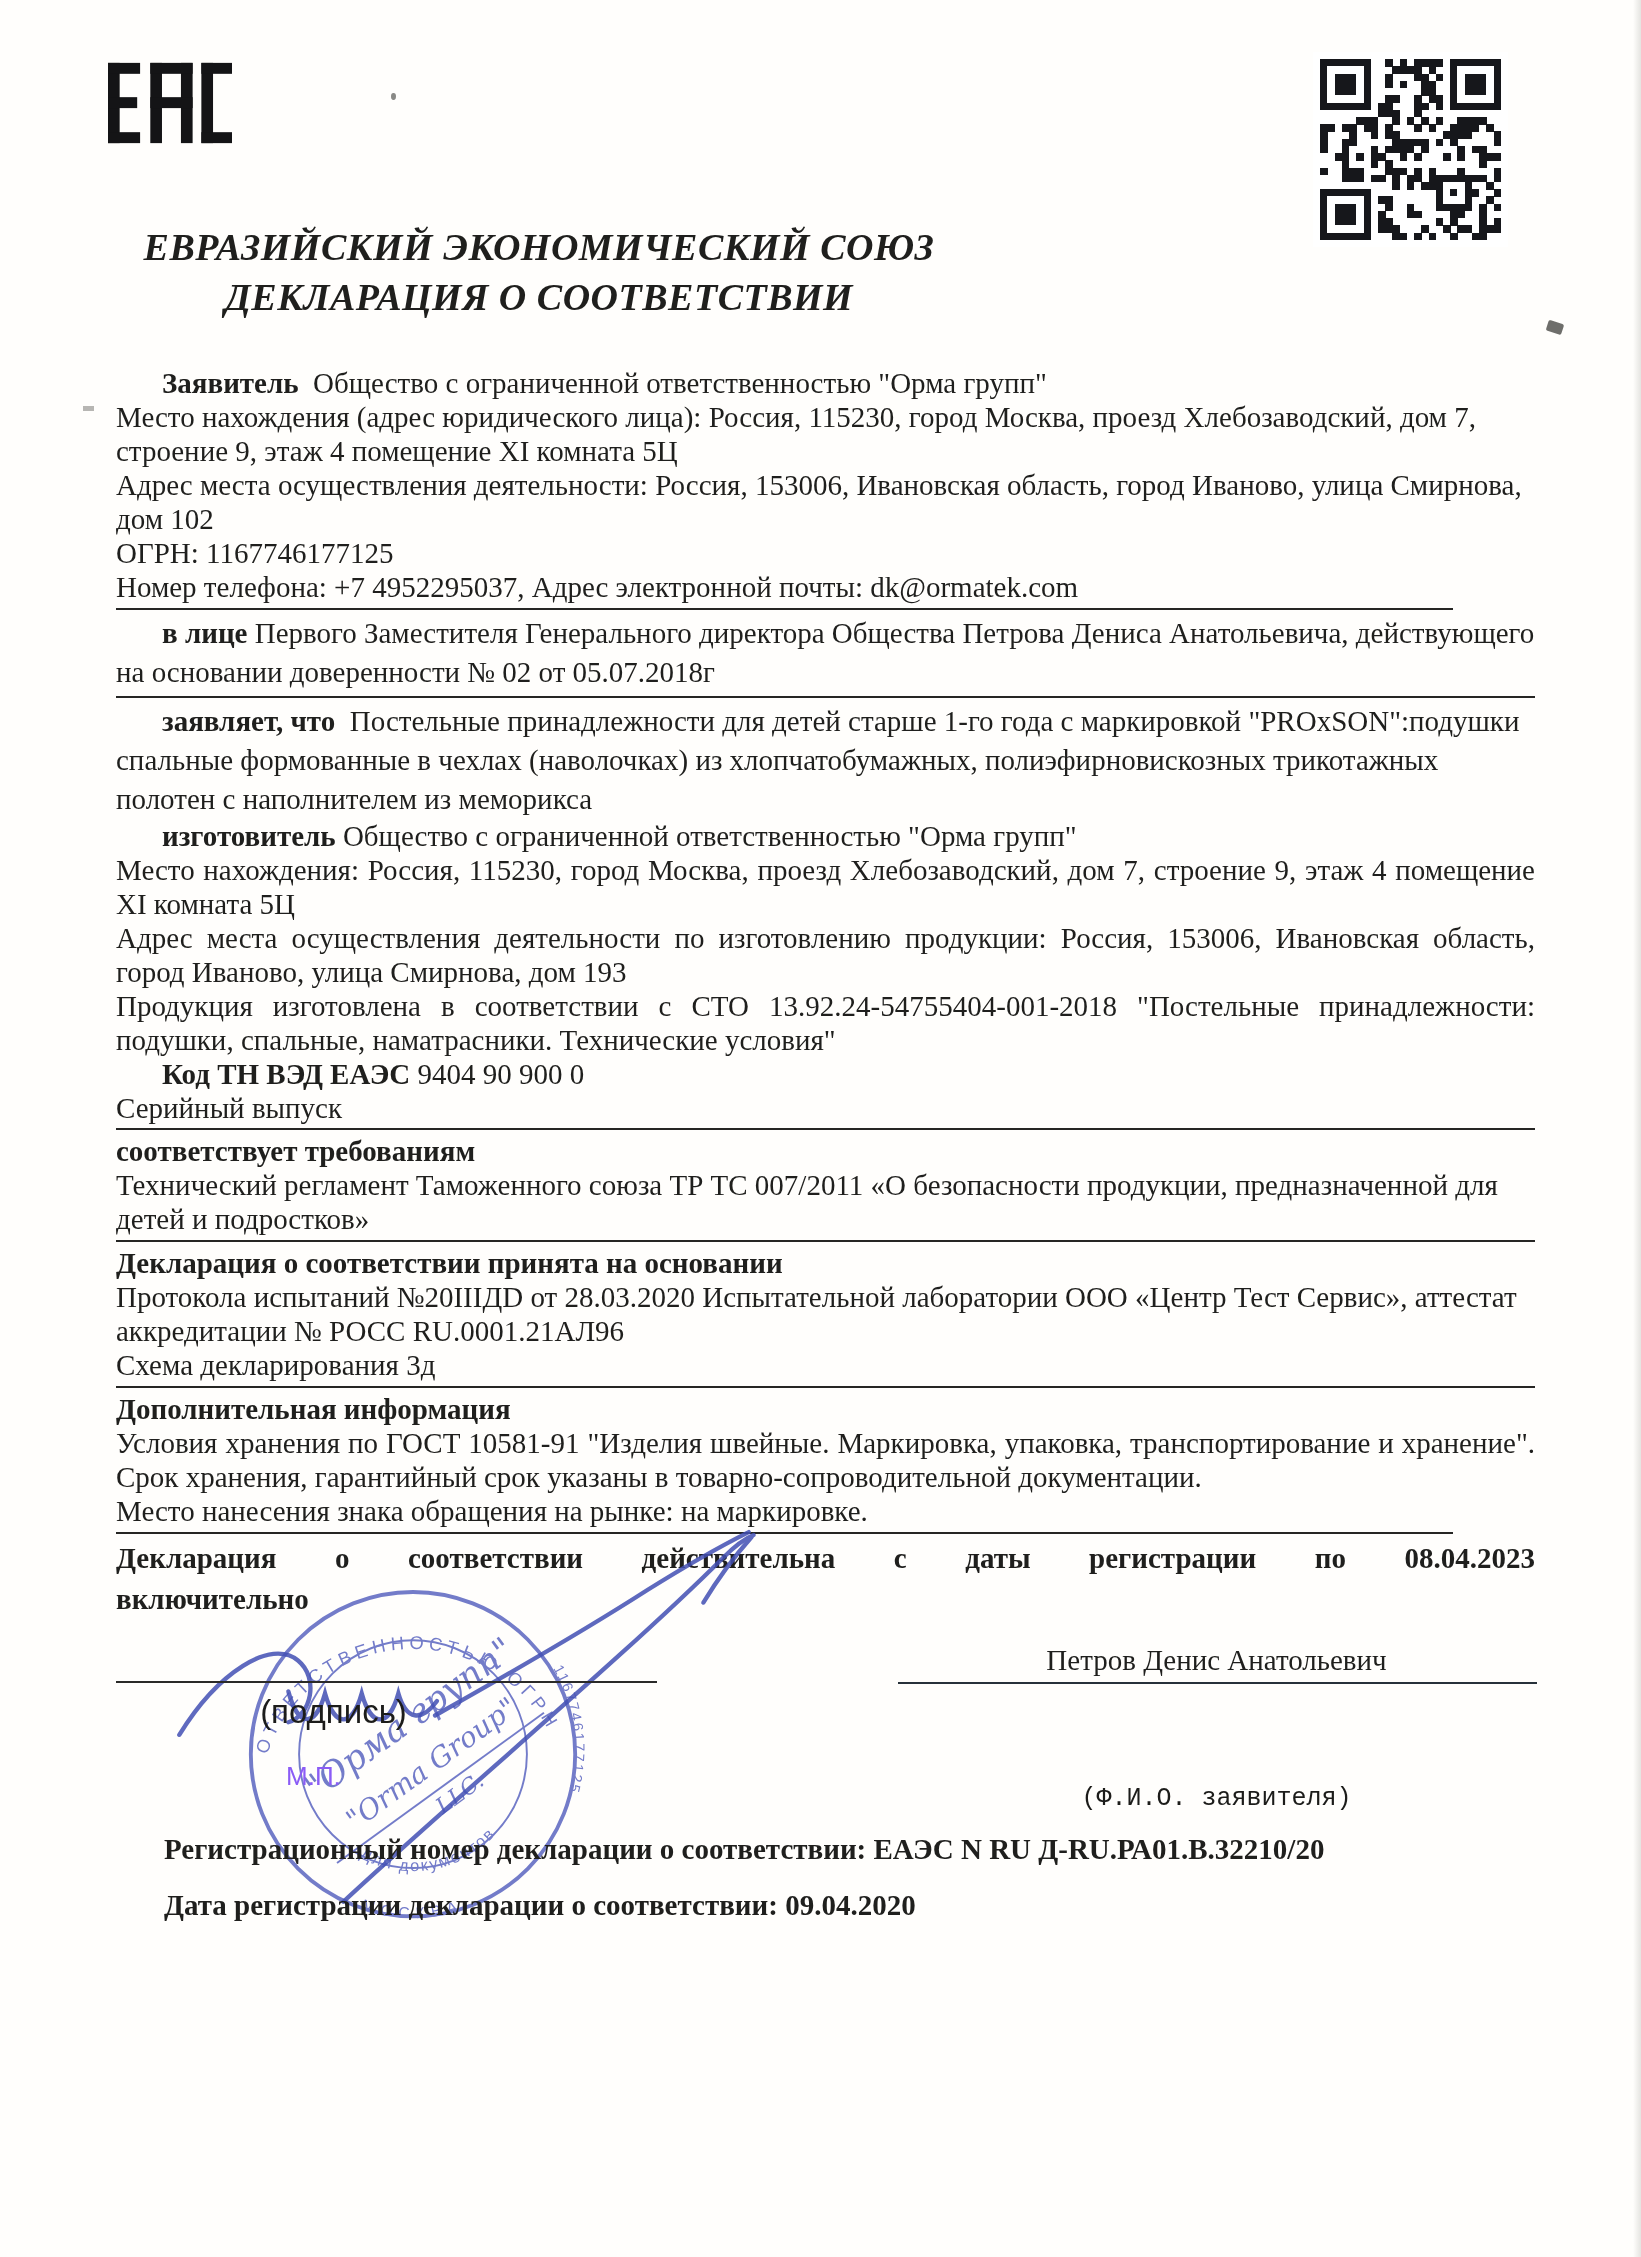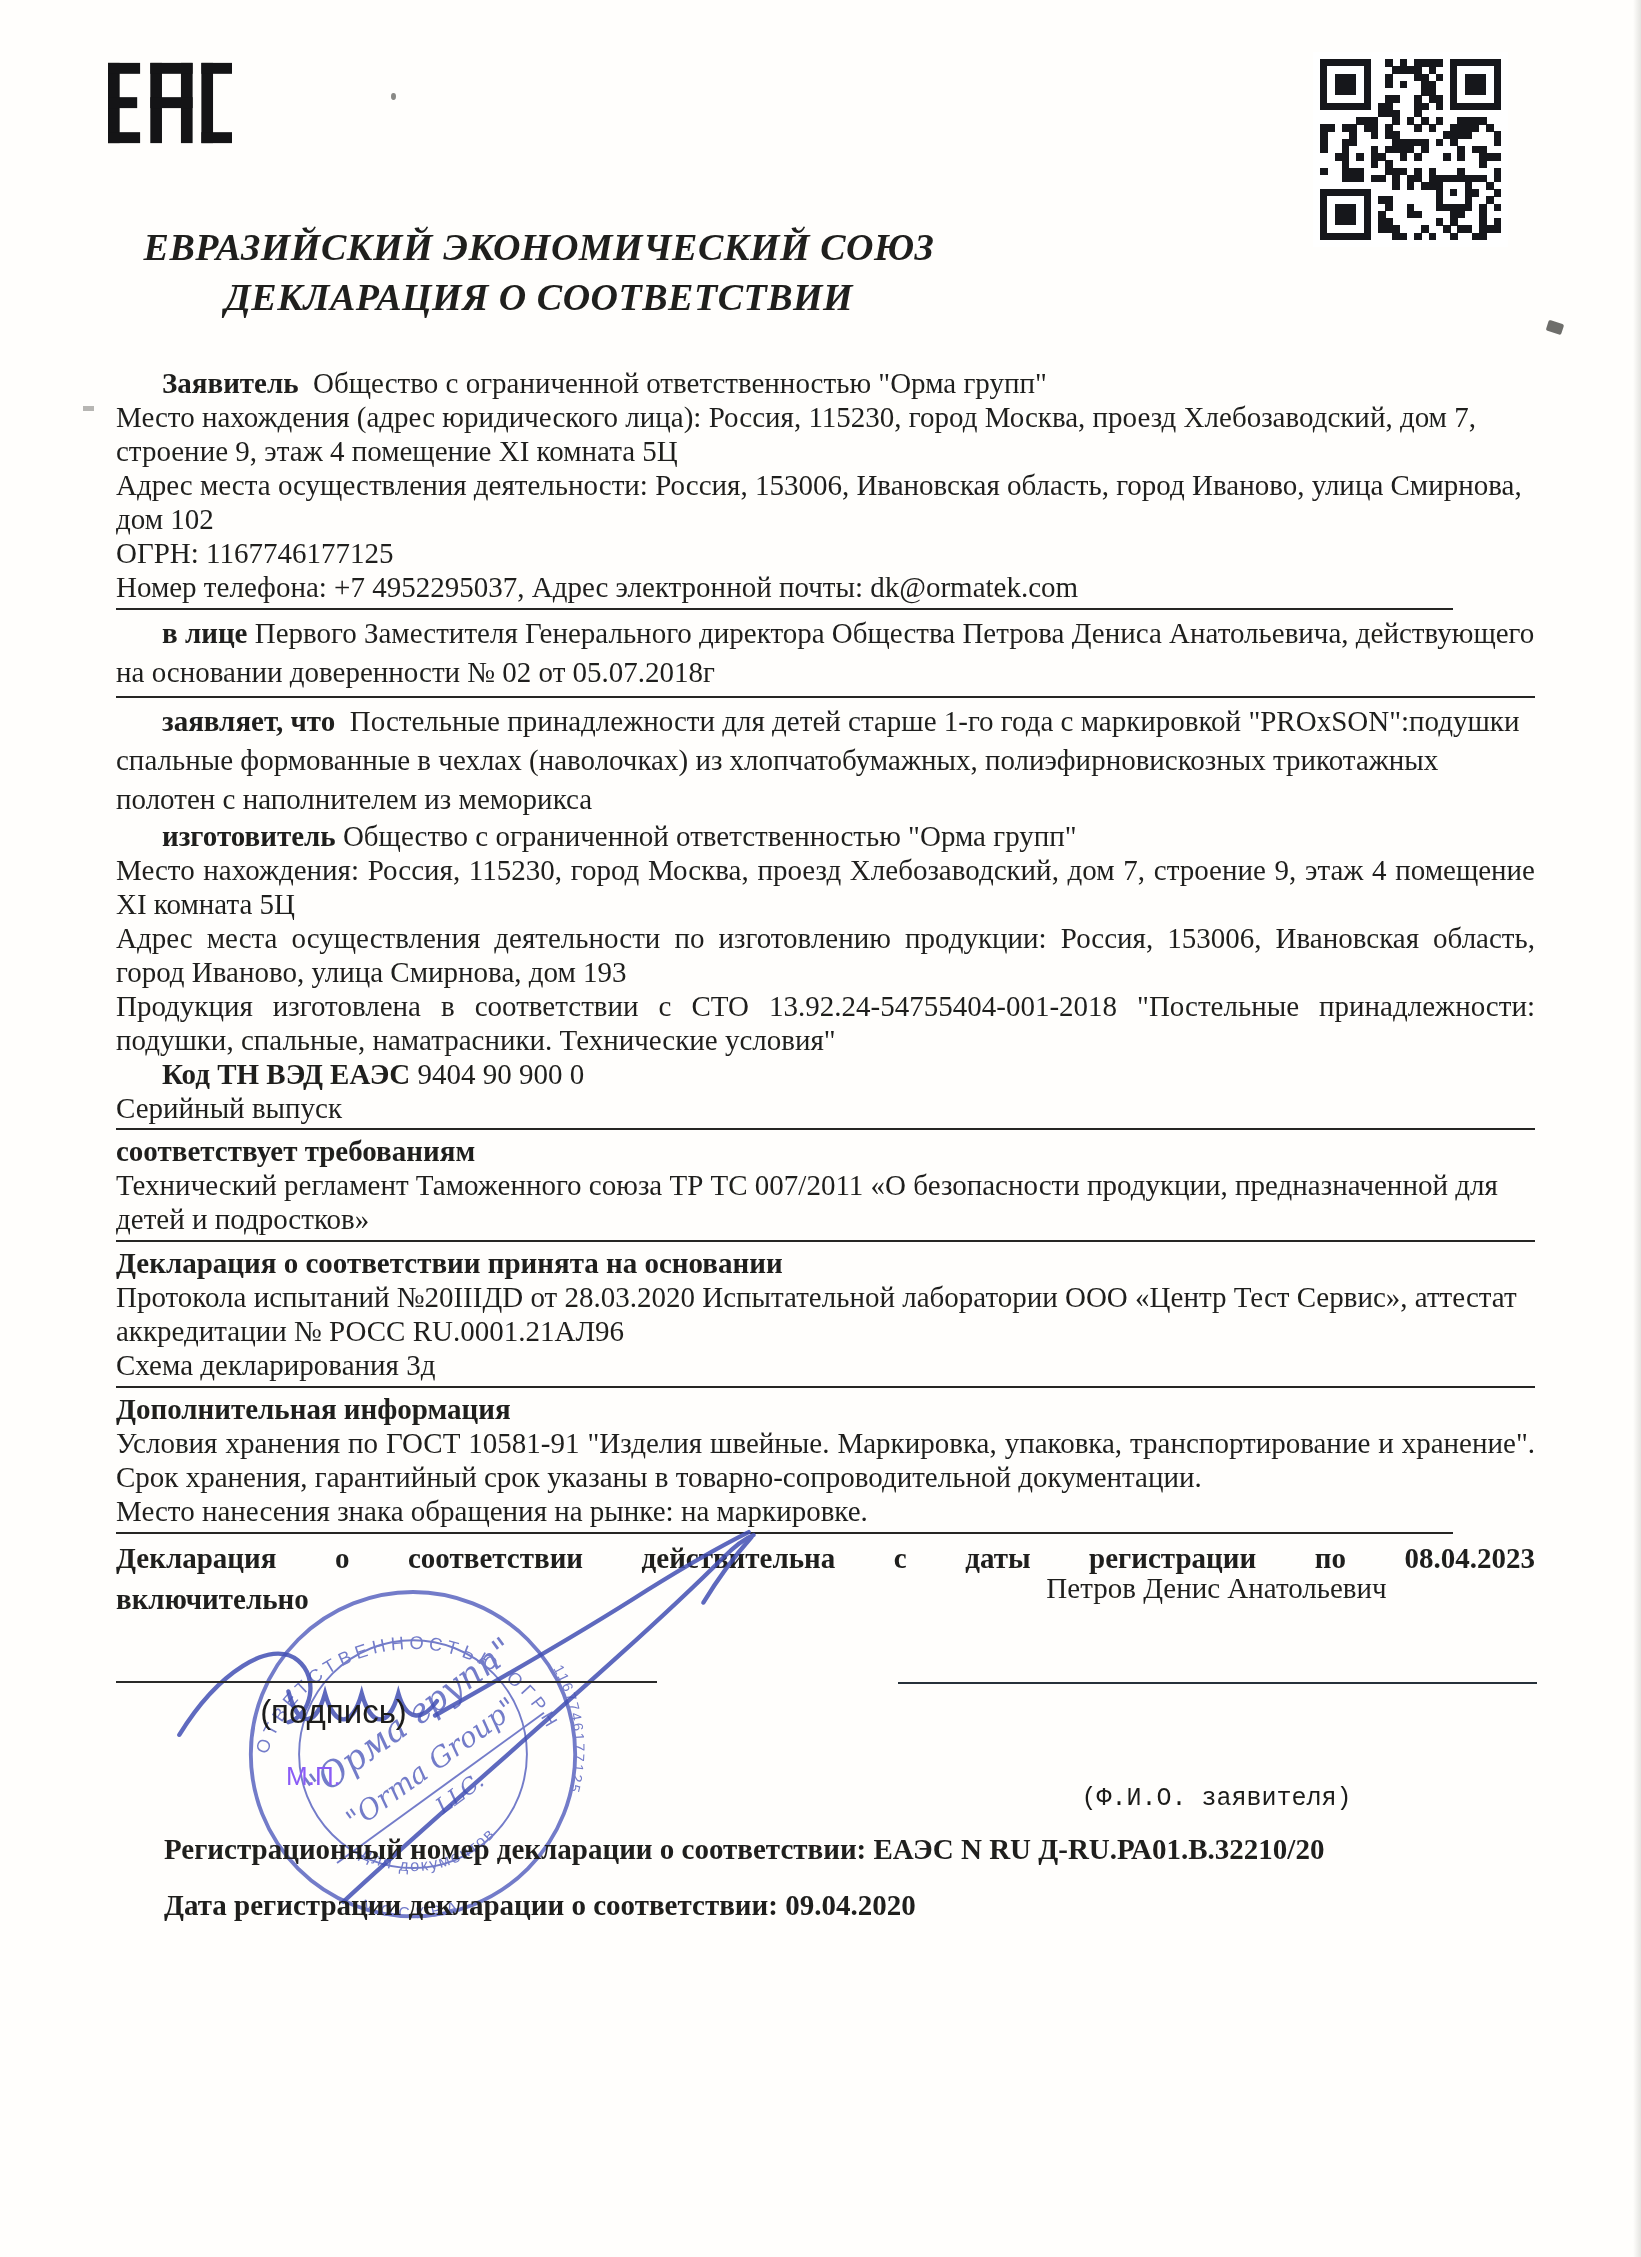--- a/index.html
+++ b/index.html
@@ -22,21 +22,21 @@
   .mt2{margin-top:1.9px;}.mt6{margin-top:5.8px;}.mt12{margin-top:9.7px;}
   .rule{border:none;border-top:2.9px solid #262624;margin:3.9px 0 3.9px;height:0;}
   .rule.short{width:1337px;}
   .validity{font-weight:bold;line-height:41px;}
   .validity .l1{text-align:justify;text-align-last:justify;}
   .sig-line{position:absolute;left:116px;top:1681px;width:541px;border-top:2.9px solid #2a2a28;}
   .sig-caption{position:absolute;left:174px;top:1693px;width:319px;text-align:center;
                font-family:"Liberation Sans",sans-serif;font-size:33px;color:#1c1c1a;}
   .mp{position:absolute;left:286px;top:1761px;font-family:"Liberation Sans",sans-serif;
       font-size:26px;color:#8b5cf6;}
-  .fio{position:absolute;left:898px;top:1572px;width:637px;text-align:center;font-size:29px;}
+  .fio{position:absolute;left:898px;top:1644px;width:637px;text-align:center;font-size:29px;}
   .sig-line2{position:absolute;left:898px;top:1682px;width:639px;border-top:2.9px solid #27313a;}
   .fio-caption{position:absolute;left:898px;top:1784px;width:637px;text-align:center;
                font-family:Liberation Mono, monospace;font-size:25px;color:#1c1c1a;}
   
   .stamp{position:absolute;left:162px;top:1556px;width:502px;height:406px;opacity:.78;}
   .sign-ink{position:absolute;left:126px;top:1508px;width:676px;height:415px;}
   
   .reg{position:absolute;left:116px;top:1833px;width:1427px;font-size:29px;font-weight:bold;margin-left:48px;}
   .reg p{margin:0 0 23px 0;}
   

